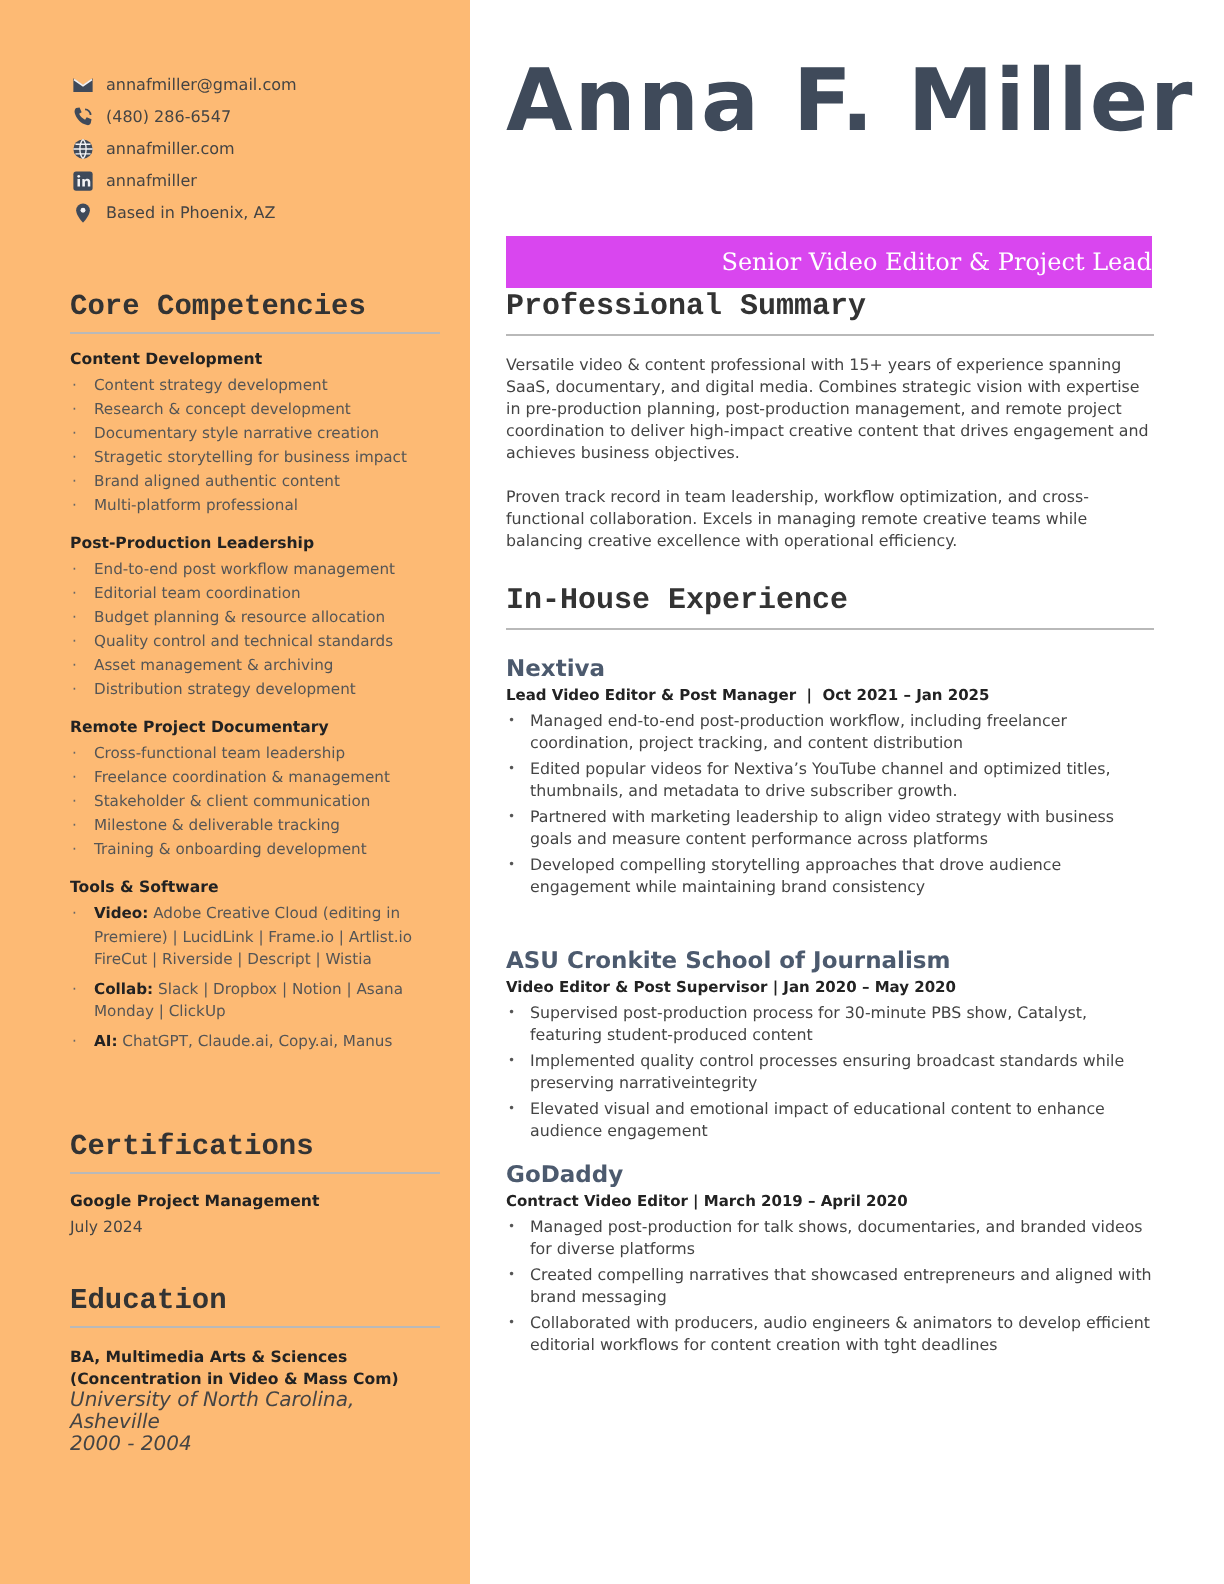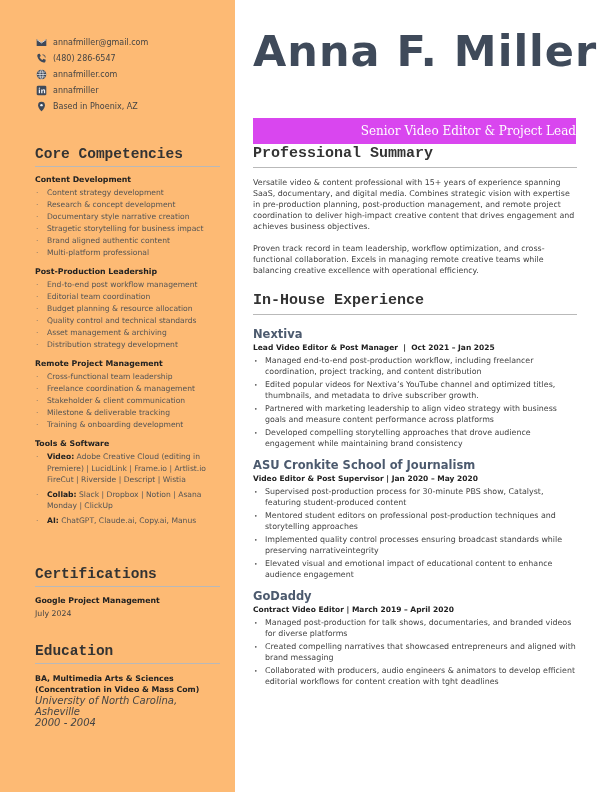--- a/index.html
+++ b/index.html
@@ -136,21 +136,21 @@
     <div class="subh">Post-Production Leadership</div>
     <ul class="list">
       <li>End-to-end post workflow management</li>
       <li>Editorial team coordination</li>
       <li>Budget planning &amp; resource allocation</li>
       <li>Quality control and technical standards</li>
       <li>Asset management &amp; archiving</li>
       <li>Distribution strategy development</li>
     </ul>
 
-    <div class="subh">Remote Project Management</div>
+    <div class="subh">Remote Project Documentary</div>
     <ul class="list">
       <li>Cross-functional team leadership</li>
       <li>Freelance coordination &amp; management</li>
       <li>Stakeholder &amp; client communication</li>
       <li>Milestone &amp; deliverable tracking</li>
       <li>Training &amp; onboarding development</li>
     </ul>
 
     <div class="subh">Tools &amp; Software</div>
     <ul class="list tools">
@@ -196,25 +196,24 @@
     <div class="role" style="white-space:pre;">Lead Video Editor &amp; Post Manager  |  Oct 2021 – Jan 2025</div>
     <ul class="blist">
       <li>Managed end-to-end post-production workflow, including freelancer coordination, project tracking, and content distribution</li>
       <li>Edited popular videos for Nextiva’s YouTube channel and optimized titles, thumbnails, and metadata to drive subscriber growth.</li>
       <li>Partnered with marketing leadership to align video strategy with business goals and measure content performance across platforms</li>
       <li>Developed compelling storytelling approaches that drove audience engagement while maintaining brand consistency</li>
     </ul>
   </div>
 
   <div>
-    <div class="company" style="margin-top:9px;">ASU Cronkite School of Journalism</div>
+    <div class="company" style="margin-top:24px;">ASU Cronkite School of Journalism</div>
     <div class="role">Video Editor &amp; Post Supervisor | Jan 2020 – May 2020</div>
     <ul class="blist">
       <li>Supervised post-production process for 30-minute PBS show, Catalyst, featuring student-produced content</li>
-      <li>Mentored student editors on professional post-production techniques and storytelling approaches</li>
       <li>Implemented quality control processes ensuring broadcast standards while preserving narrativeintegrity</li>
       <li>Elevated visual and emotional impact of educational content to enhance audience engagement</li>
     </ul>
   </div>
 
   <div>
     <div class="company" style="margin-top:9px;">GoDaddy</div>
     <div class="role">Contract Video Editor | March 2019 – April 2020</div>
     <ul class="blist">
       <li>Managed post-production for talk shows, documentaries, and branded videos for diverse platforms</li>

